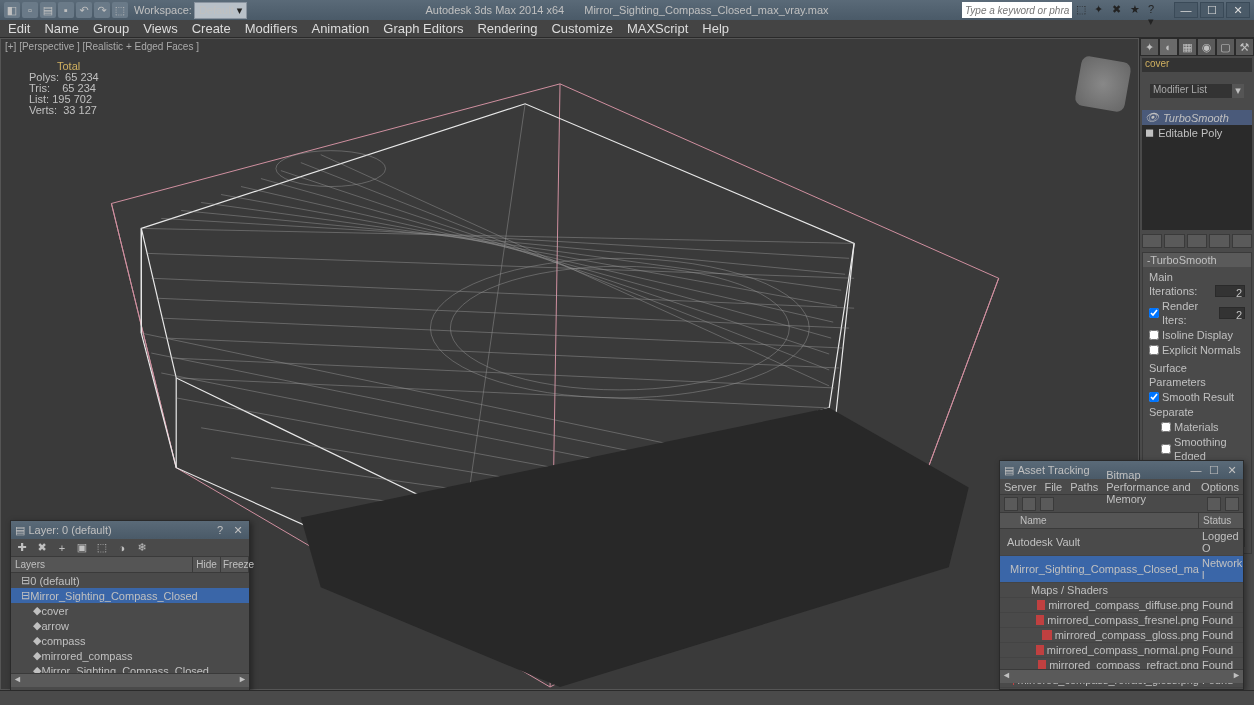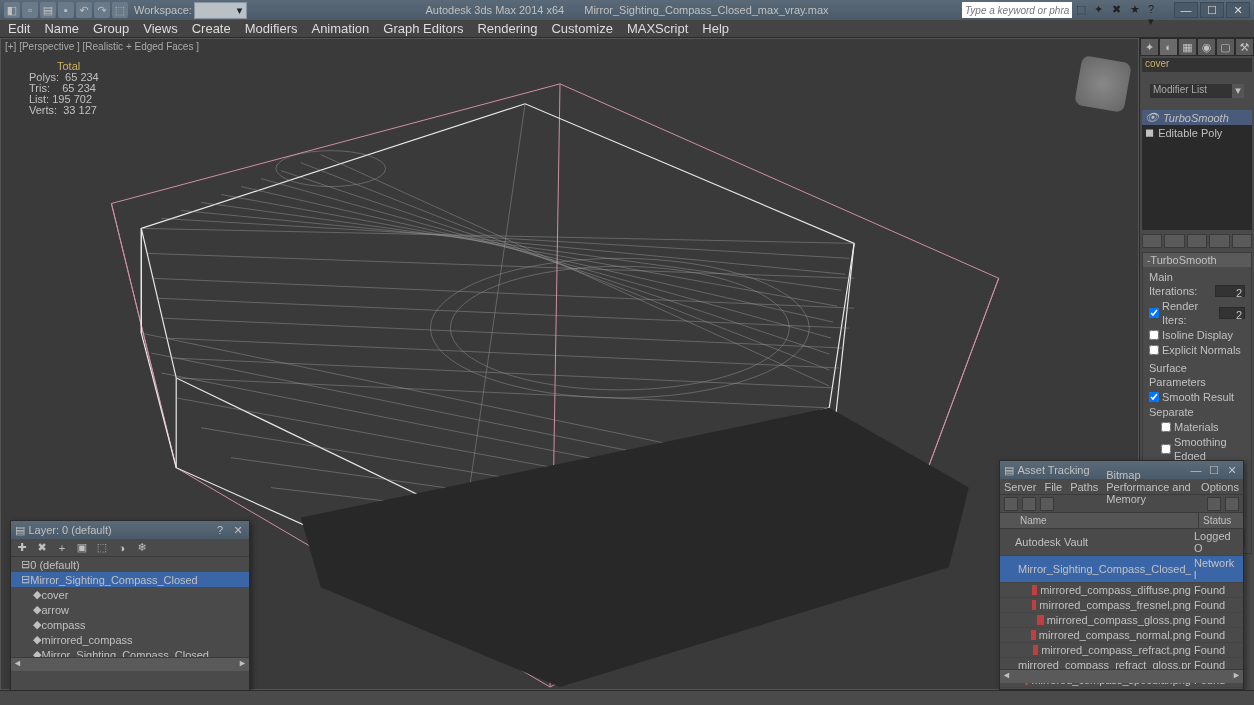--- a/index.html
+++ b/index.html
@@ -62,21 +62,21 @@
 .scrollh::after{content:"►";position:absolute;right:2px;top:0;font-size:9px}
 .assetwin{right:10px;top:460px;width:245px;height:230px}
 .assetmenu{height:16px;background:#4a4a4a;display:flex;gap:8px;padding:0 4px;font-size:10px;align-items:center;border-bottom:1px solid #3a3a3a}
 .assettb{height:18px;background:#4a4a4a;display:flex;align-items:center;gap:4px;padding:0 4px;border-bottom:1px solid #3a3a3a}
 .assettb span{width:14px;height:14px;background:#5a5a5a;border:1px solid #3a3a3a}
 .assettb .sp{margin-left:auto}
 .assethdr{display:flex;background:#555;border-bottom:1px solid #3a3a3a}
 .assethdr .c1{flex:1;padding:2px 20px;font-size:10px;border-right:1px solid #3a3a3a}
 .assethdr .c2{width:44px;padding:2px 4px;font-size:10px}
 .assetlist{background:#4a4a4a;height:140px}
-.assetlist .ar{display:flex;font-size:10px;padding:1px 8px;border-bottom:1px solid #444}
+.assetlist .ar{display:flex;font-size:10px;padding:1px 0;border-bottom:1px solid #444}
 .assetlist .ar .n{flex:1;padding-left:4px;display:flex;align-items:center;gap:3px;overflow:hidden;white-space:nowrap}
 .assetlist .ar .s{width:44px;padding-left:3px}
 .assetlist .ar.sel{background:#3a66a8}
 .ico{width:10px;height:10px;display:inline-block}
 .ico.red{background:#c04040}
 .ico.grn{background:#60a040}
 .statusbar{position:absolute;bottom:0;left:0;right:0;height:15px;background:#4a4a4a;border-top:1px solid #2a2a2a}
 svg.wire{position:absolute;top:0;left:0;width:100%;height:100%}
 </style>
 </head>
@@ -258,20 +258,25 @@
   </div>
   <div class="layertb">
     <span>✚</span>
     <span>✖</span>
     <span>+</span>
     <span>▣</span>
     <span>⬚</span>
     <span>◑</span>
     <span>❄</span>
   </div>
+  <div class="layerhdr">
+    <div class="c1">Layers</div>
+    <div class="c2">Hide</div>
+    <div class="c2">Freeze</div>
+  </div>
   <div class="layerlist" id="layerlist">
       <div class="lr">
         <span class="ind" style="width:6px"></span>
         <span>⊟ </span>
         <span>0 (default)</span>
       </div>
       <div class="lr sel">
         <span class="ind" style="width:6px"></span>
         <span>⊟ </span>
         <span>Mirror_Sighting_Compass_Closed</span>
@@ -343,20 +348,27 @@
       <div class="ar sel">
         <div class="n">
           <span style="width:12px;display:inline-block"></span>
           <span class="ico grn"></span>
           <span>Mirror_Sighting_Compass_Closed_max_vray.max</span>
         </div>
         <div class="s">Network l</div>
       </div>
       <div class="ar">
         <div class="n">
+          <span style="width:24px;display:inline-block"></span>
+          <span>Maps / Shaders</span>
+        </div>
+        <div class="s"></div>
+      </div>
+      <div class="ar">
+        <div class="n">
           <span style="width:36px;display:inline-block"></span>
           <span class="ico red"></span>
           <span>mirrored_compass_diffuse.png</span>
         </div>
         <div class="s">Found</div>
       </div>
       <div class="ar">
         <div class="n">
           <span style="width:36px;display:inline-block"></span>
           <span class="ico red"></span>

